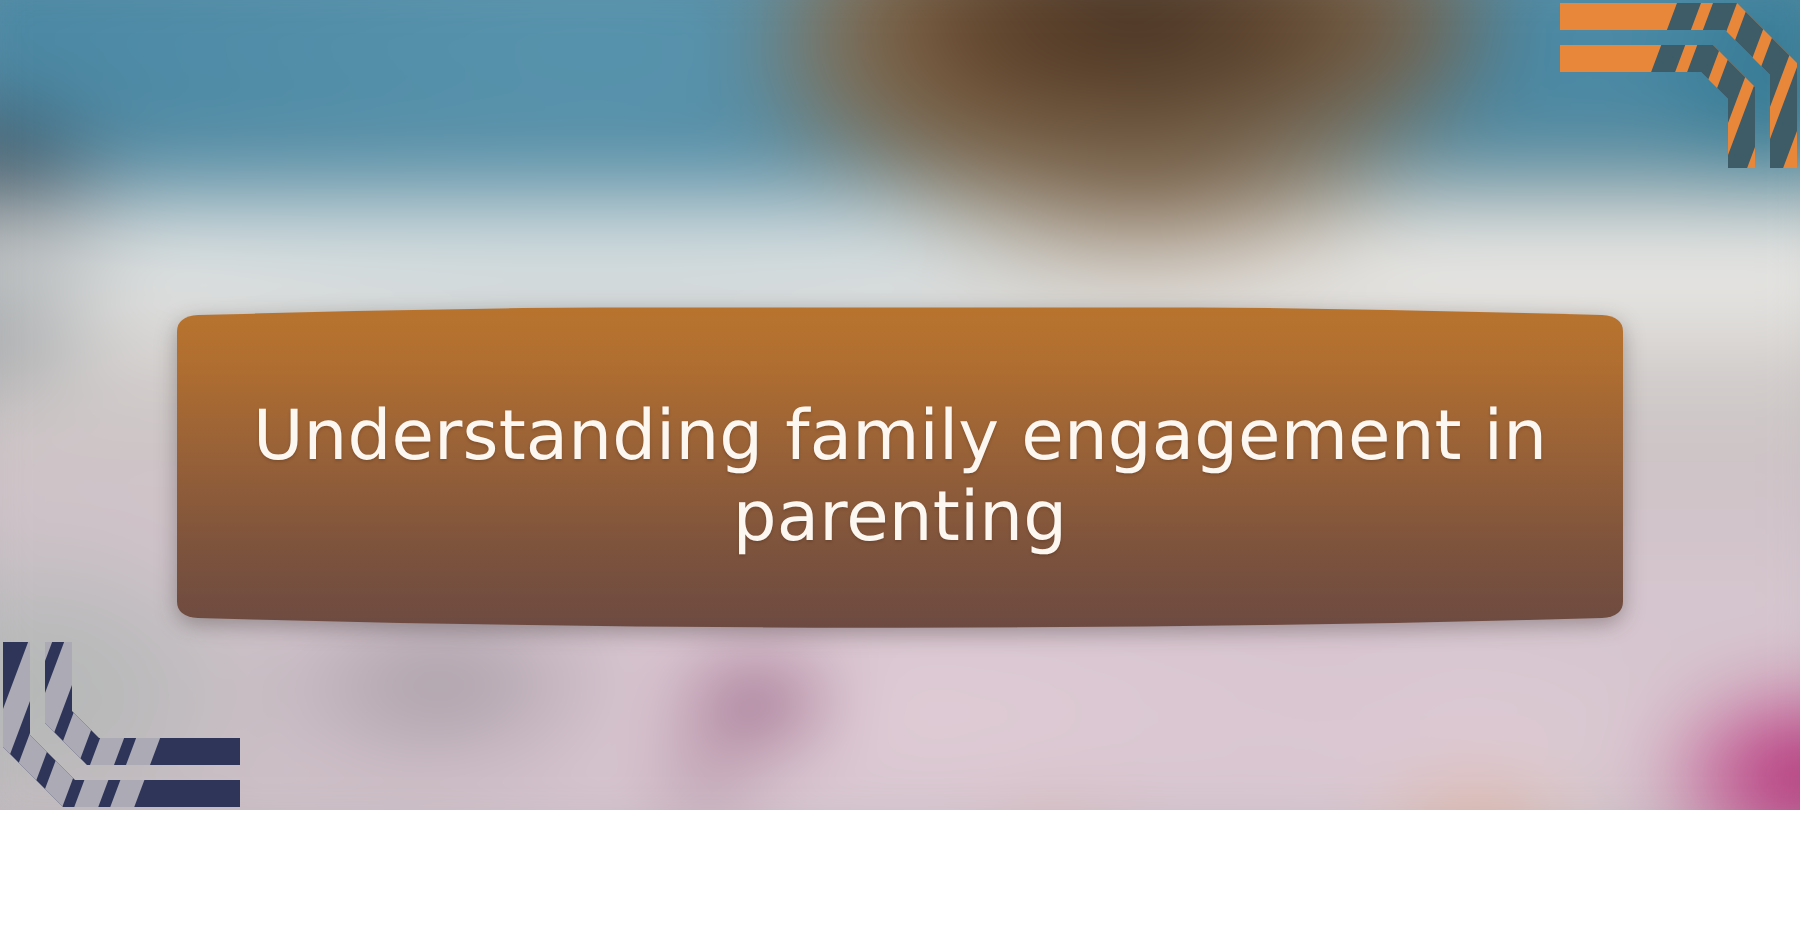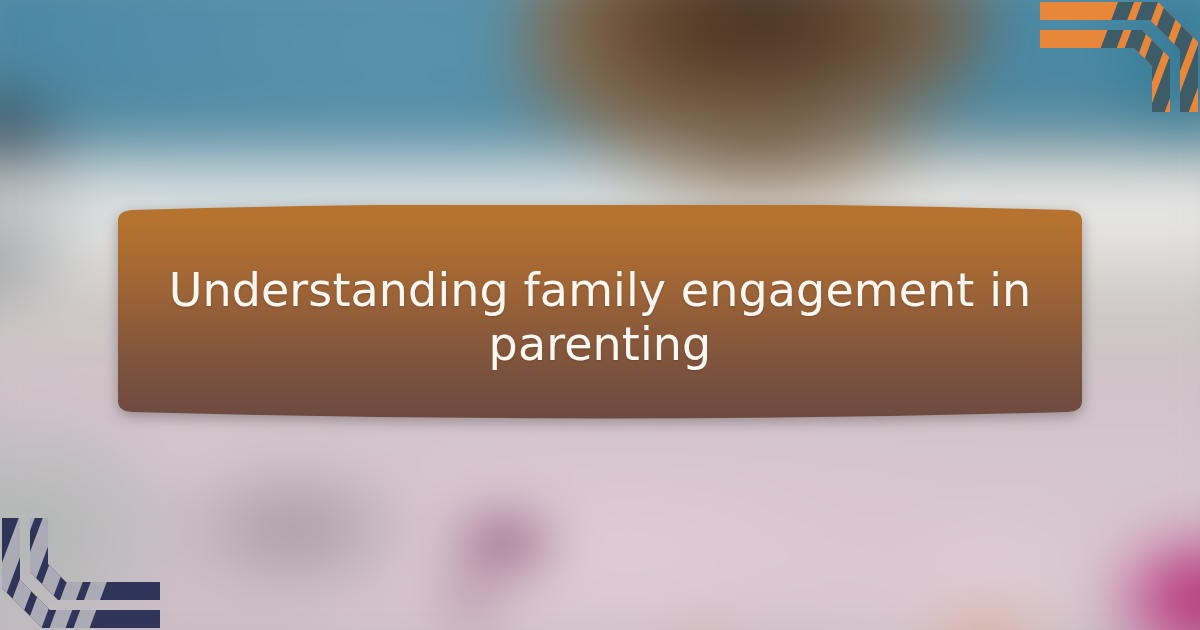--- a/index.html
+++ b/index.html
@@ -9,21 +9,21 @@
     background: #ffffff;
   }
   body {
     font-family: "DejaVu Sans", "Liberation Sans", sans-serif;
   }
 
   
   .canvas {
     position: relative;
     width: 1200px;
-    height: 630px;
+    height: 540px;
     overflow: hidden;
     background: #9aa3a6;
   }
 
   
   .photo-bg {
     position: absolute;
     inset: -40px;
     overflow: hidden;
   }

